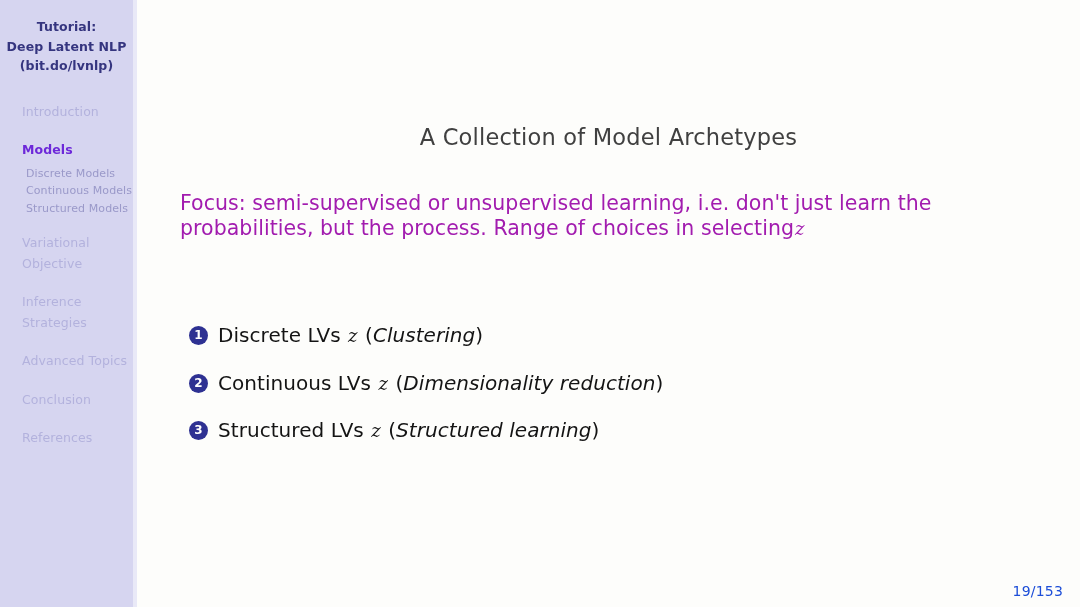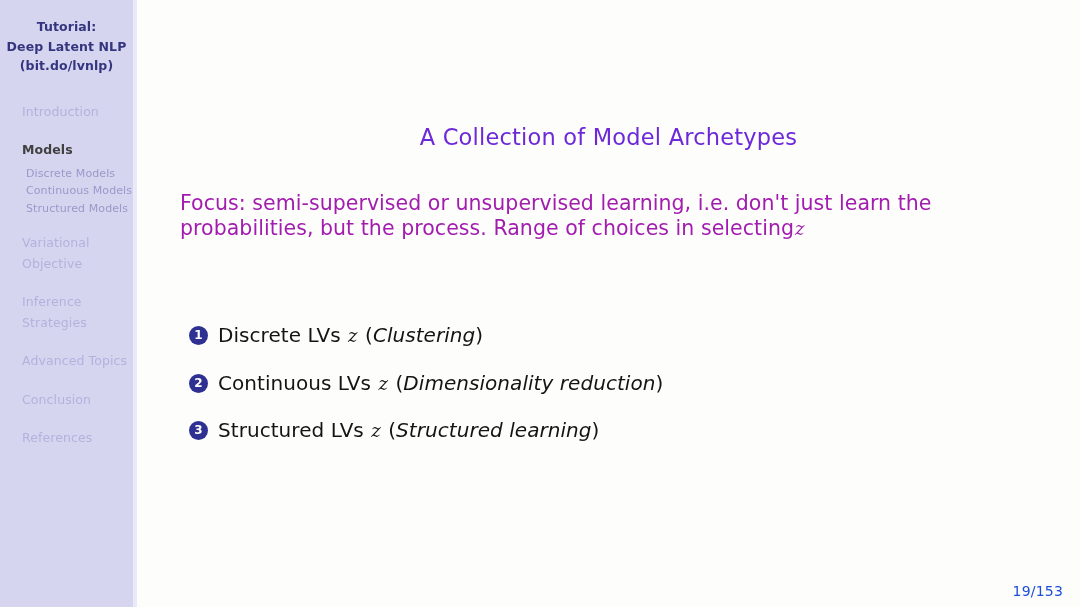--- a/index.html
+++ b/index.html
@@ -61,21 +61,21 @@
     line-height: 20.5px;
     letter-spacing: 0.1px;
   }
   .nav-section.multi {
     line-height: 20.5px;
   }
   .nav-section + .nav-section {
     margin-top: 18px;
   }
   .nav-section.active {
-    color: #404040;
+    color: #6d28d9;
     font-weight: bold;
   }
   .nav-sub {
     padding-left: 14px;
     color: #9a99c9;
     font-size: 11px;
     line-height: 17.5px;
     letter-spacing: 0.1px;
   }
   .nav-subs {
@@ -91,21 +91,21 @@
     position: relative;
     flex: 1 1 auto;
     height: 607px;
   }
   .slide-title {
     position: absolute;
     left: 0;
     right: 0;
     top: 124px;
     text-align: center;
-    color: #6d28d9;
+    color: #404040;
     font-size: 22.5px;
     letter-spacing: 0.2px;
   }
   .body-text {
     position: absolute;
     left: 43px;
     top: 191px;
     width: 800px;
     color: #a21caf;
     font-size: 20.5px;

